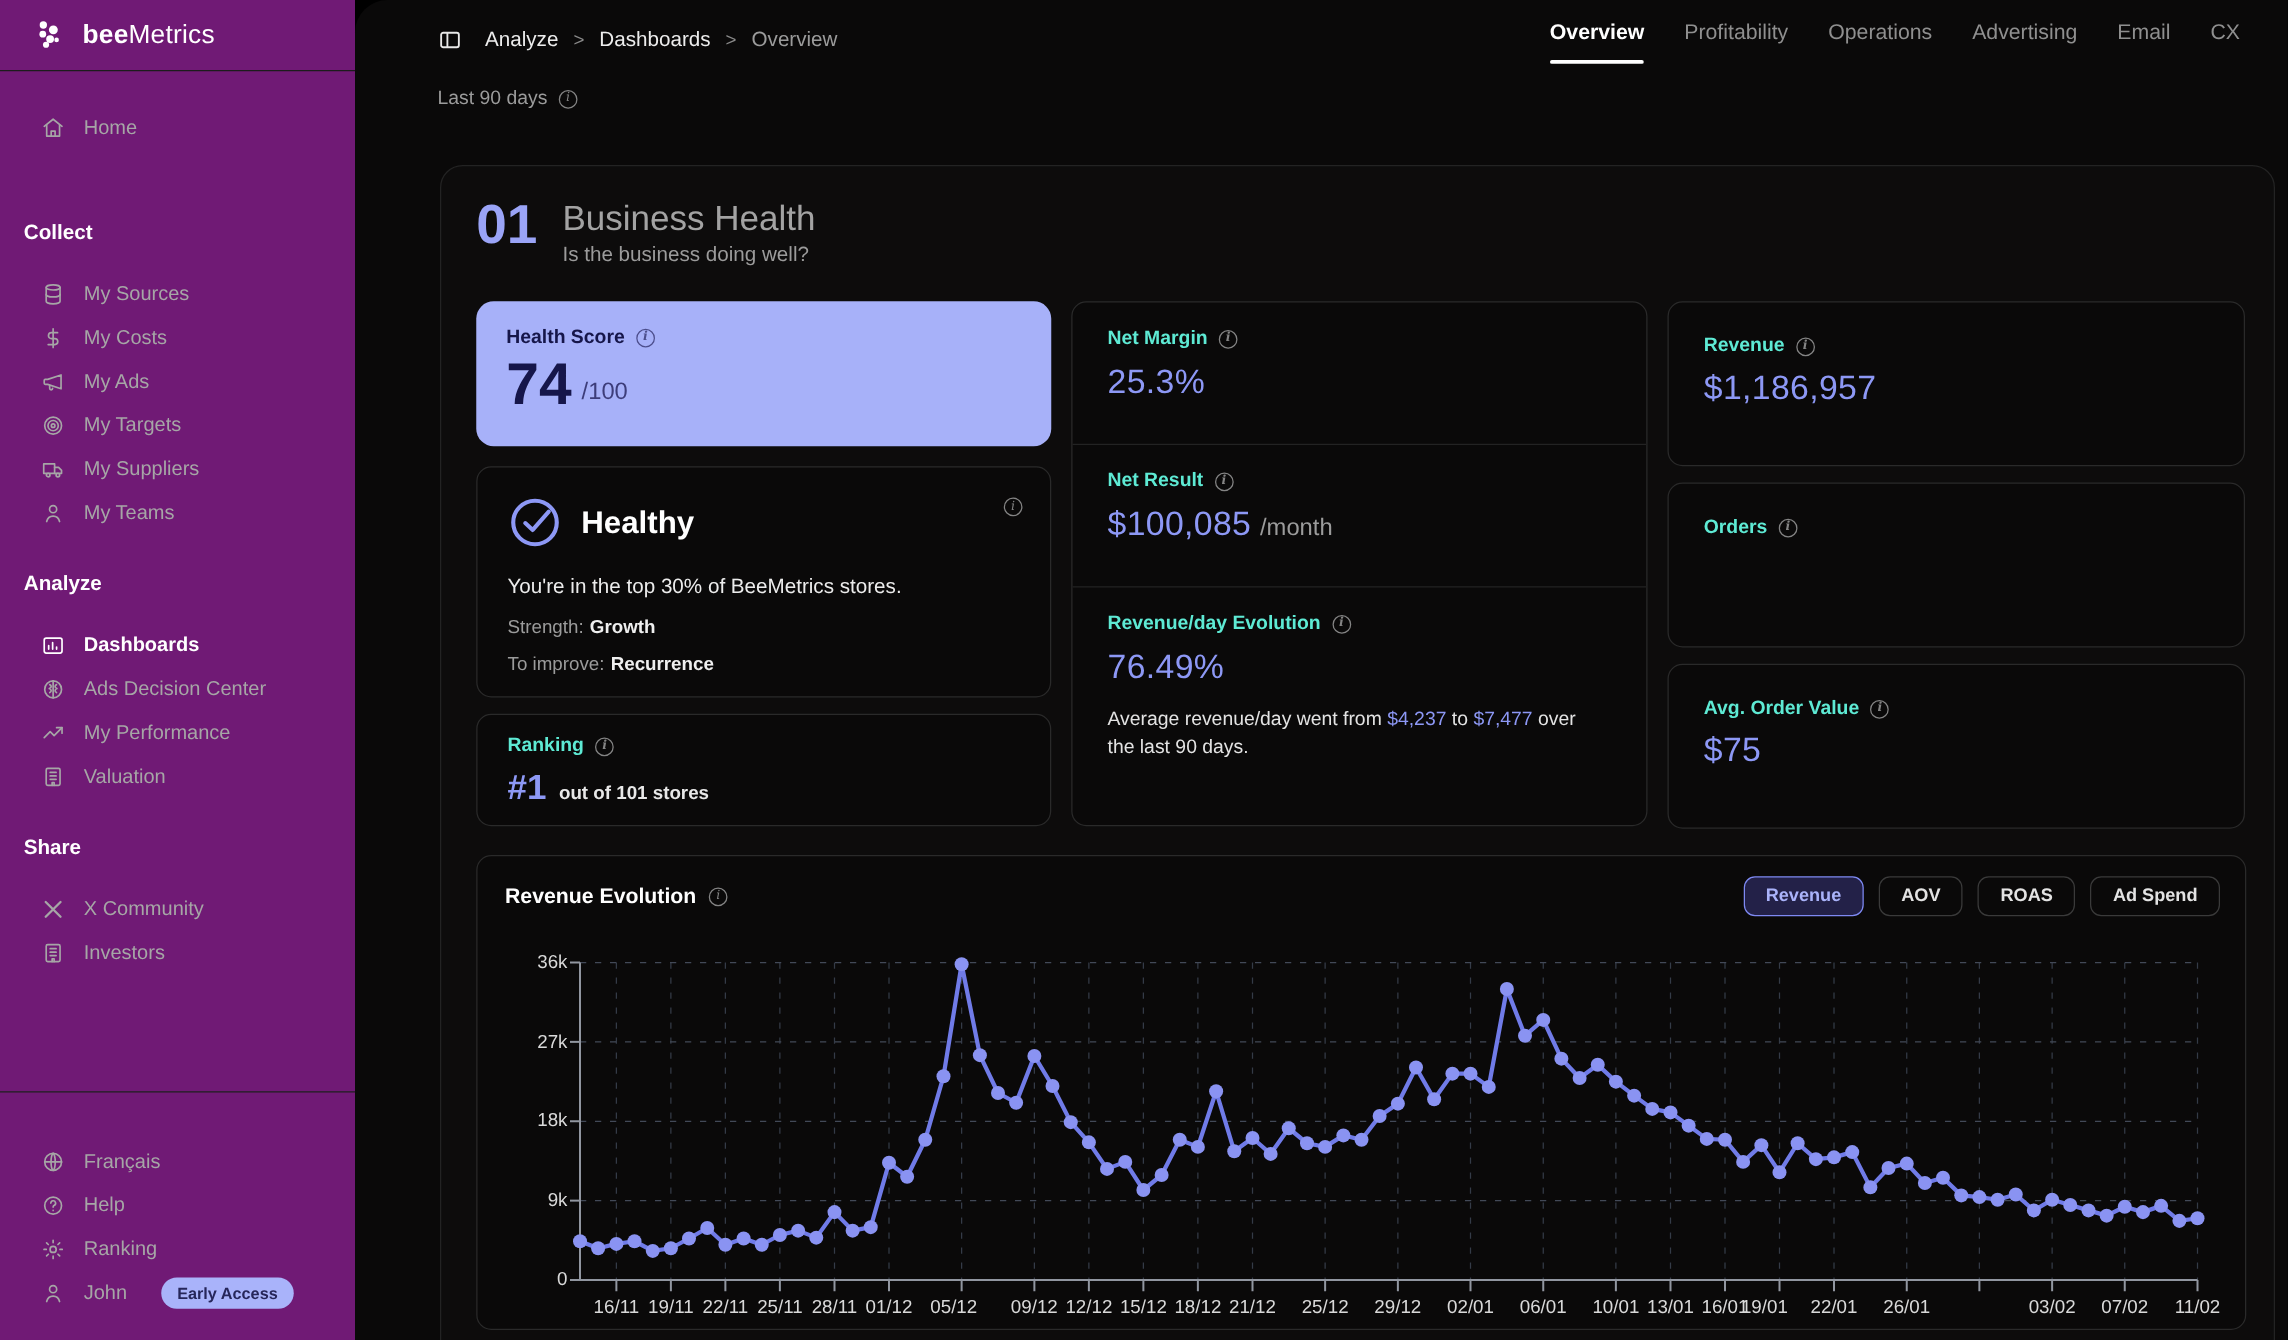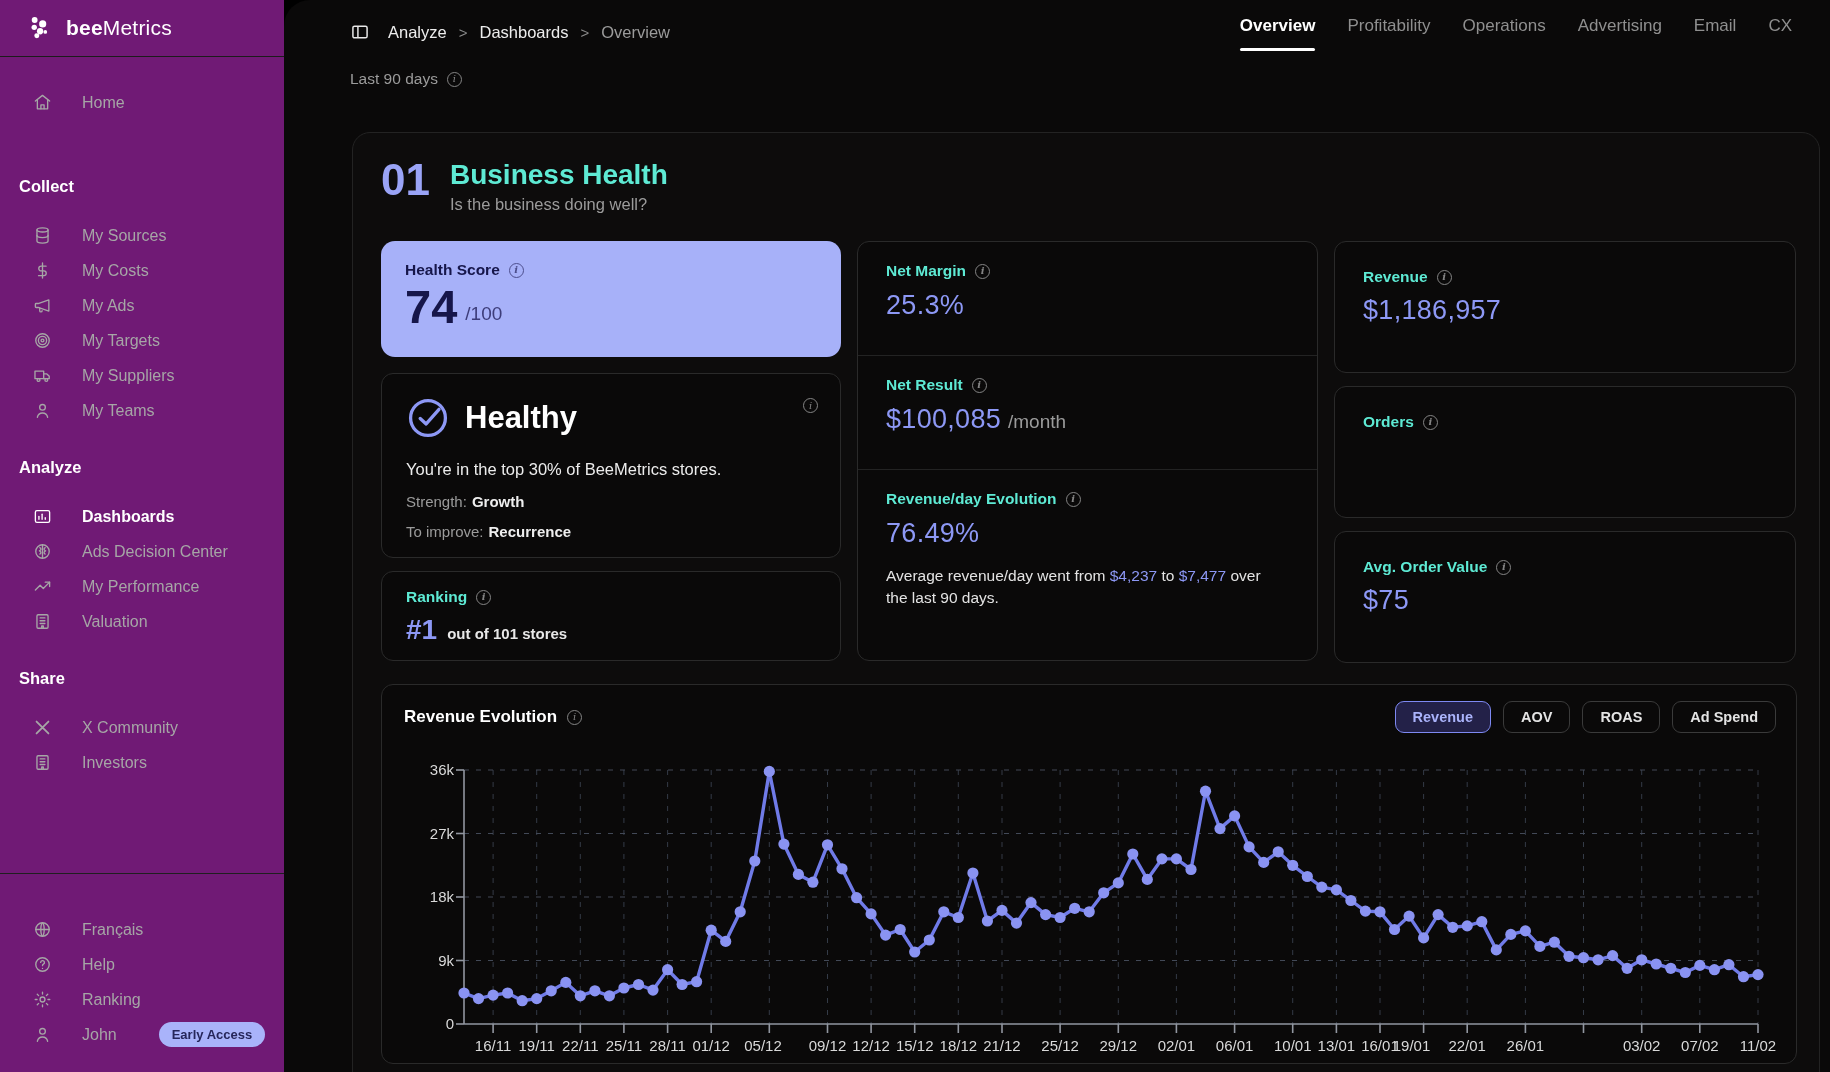--- a/index.html
+++ b/index.html
@@ -15,21 +15,21 @@
 
   
   .sidebar { position:absolute; left:0; top:0; width:284px; height:1072px; background:#701a75; }
   .logo-row { height:57px; display:flex; align-items:center; gap:14px; padding-left:26px; border-bottom:1px solid #1c1c1c; }
   .logo-row .bee { width:26px; height:26px; }
   .brand { font-size:21px; letter-spacing:.2px; color:#fff; }
   .brand b { font-weight:700; }
   .brand span.light { font-weight:400; }
 
   .side-nav { padding-top:28px; }
-  .side-item { display:flex; align-items:center; gap:30px; height:35px; padding-left:33px; color:#a6a6a6; font-size:16px; cursor:pointer; }
+  .side-item { display:flex; align-items:center; gap:15px; height:35px; padding-left:33px; color:#a6a6a6; font-size:16px; cursor:pointer; }
   .side-item .icn { width:19px; height:19px; display:flex; align-items:center; }
   .side-item .icn svg { width:19px; height:19px; }
   .side-item.active { color:#fff; font-weight:700; }
   .side-title { font-size:16.5px; font-weight:700; color:#fff; padding-left:19px; height:28px; display:flex; align-items:center; }
   .side-title.first { margin-top:25px; }
   .side-title.later { margin-top:25px; }
   .side-gap { height:18px; }
 
   .side-footer { position:absolute; left:0; right:0; bottom:0; border-top:1px solid #1f1f1f; padding:38px 0 20px 0; }
   .badge { background:#a9b3fa; color:#26265a; font-size:13px; font-weight:700; padding:5px 13px; border-radius:15px; margin-left:12px; }
@@ -53,39 +53,39 @@
 
   .info { display:inline-flex; width:15px; height:15px; border:1.3px solid currentColor; border-radius:50%; align-items:center; justify-content:center; flex:0 0 auto; opacity:.85; cursor:pointer; }
   .info::after { content:"i"; font-size:10px; font-family:"DejaVu Serif",serif; font-style:italic; line-height:1; }
   .muted-ic { color:#9a9a9a; }
 
   
   .section-card { position:absolute; left:68px; top:132px; width:1468px; height:980px; background:#0d0c0c; border:1px solid #232323; border-radius:18px; }
 
   .sec-header { position:absolute; left:28px; top:24px; display:flex; gap:20px; }
   .sec-num { font-size:44px; font-weight:800; color:#9aa4f7; line-height:46px; }
-  .sec-title { font-size:28px; font-weight:700; color:#5eead4; line-height:32px; margin-top:2px; }
+  .sec-title { font-size:28px; font-weight:400; color:#a3a3a3; line-height:32px; margin-top:2px; }
   .sec-sub { font-size:16.5px; color:#9b9b9b; margin-top:4px; }
 
   .card { position:absolute; background:#0a0909; border:1px solid #2a2a2a; border-radius:12px; }
   .card-label { display:flex; align-items:center; gap:9px; font-size:15.5px; font-weight:700; color:#5eead4; }
   .big-val { color:#8d98f5; font-size:27px; font-weight:500; letter-spacing:.3px; }
 
   
   .health-card { left:28px; top:108px; width:460px; height:116px; background:#a7b1f9; border:none; border-radius:14px; padding:20px 24px; cursor:pointer; }
   .health-card .card-label { color:#16164a; }
   .health-card .info { color:#3d3d7a; }
   .hs-row { display:flex; align-items:flex-end; margin-top:2px; }
   .hs-val { font-size:47px; font-weight:700; color:#16164a; line-height:52px; }
   .hs-max { font-size:19px; color:#3d3d7a; margin-left:8px; padding-bottom:8px; font-weight:500; }
 
   
   .status-card { left:28px; top:240px; width:460px; height:185px; padding:22px 24px; }
   .status-head { display:flex; align-items:center; gap:15px; }
-  .status-title { font-size:31px; font-weight:700; color:#fff; }
+  .status-title { font-size:25px; font-weight:700; color:#fff; }
   .status-info { position:absolute; right:22px; top:24px; }
   .status-msg { position:absolute; left:24px; top:86px; font-size:16.5px; color:#ececec; }
   .kv { position:absolute; left:24px; font-size:15px; color:#9b9b9b; }
   .kv b { color:#efefef; font-weight:600; margin-left:5px; }
   .kv.strength { top:119px; }
   .kv.improve { top:149px; }
 
   
   .ranking-card { left:28px; top:438px; width:460px; height:90px; padding:16px 24px; }
   .rank-row { display:flex; align-items:baseline; margin-top:8px; }

